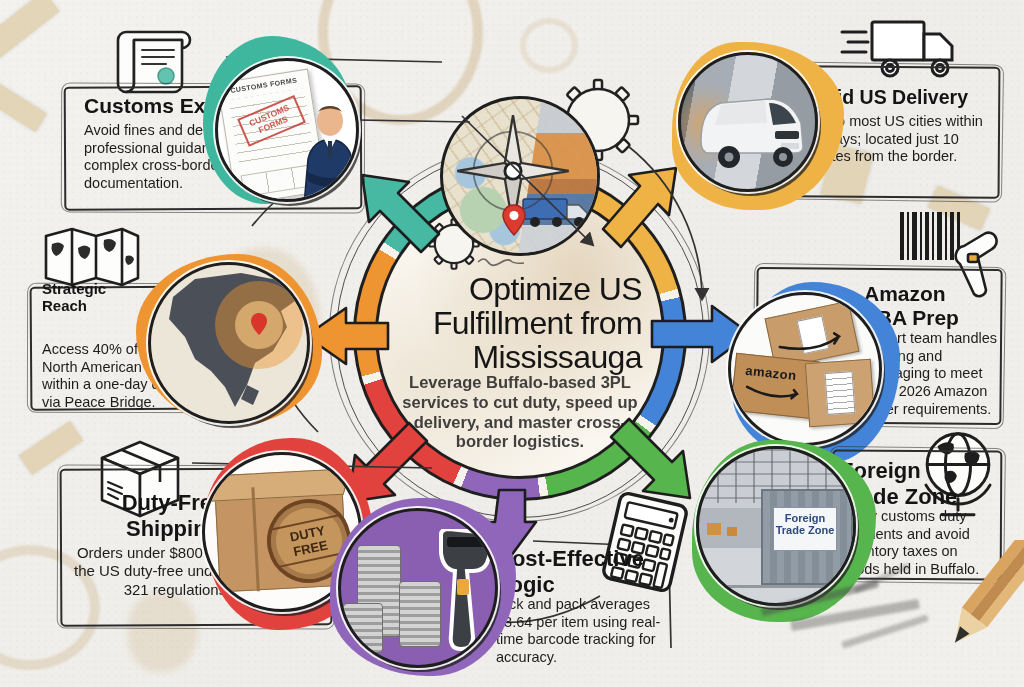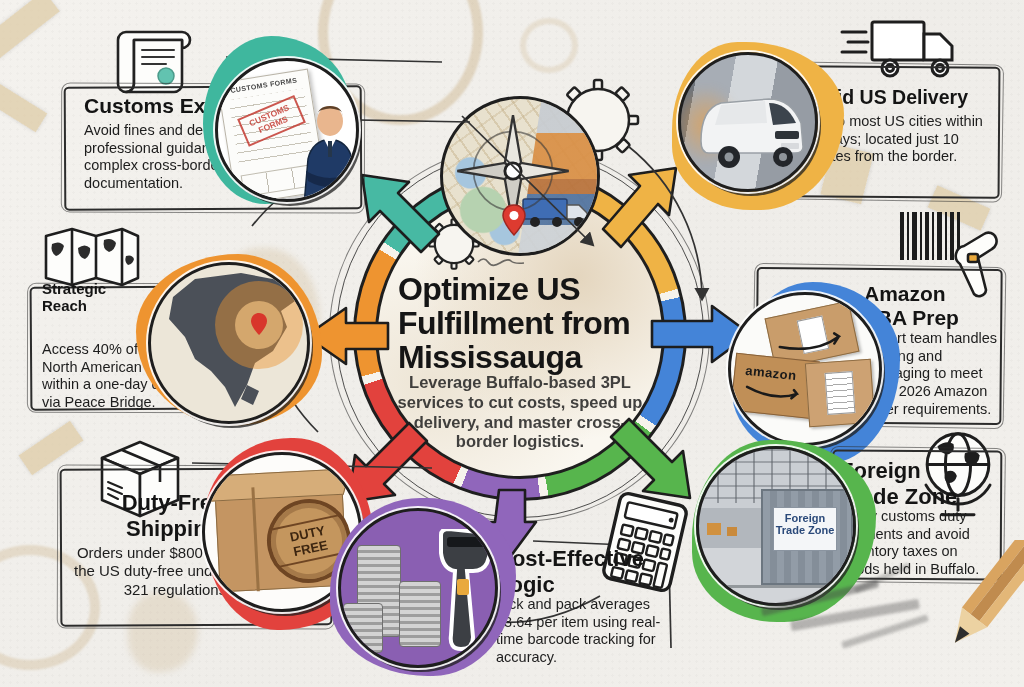--- a/index.html
+++ b/index.html
@@ -51,22 +51,22 @@
   }
   #hub-inner {
     left:375px; top:189px; width:290px; height:290px; border-radius:50%;
     border:3px solid #1f1f1f;
     background:
       radial-gradient(ellipse at 70% 30%, rgba(206,180,140,.5), rgba(206,180,140,0) 58%),
       radial-gradient(ellipse at 20% 68%, rgba(212,193,160,.35), transparent 52%),
       #faf7f0;
   }
   .sketch-circle { border-radius:50%; border:1.6px solid rgba(38,38,38,.8); }
-  #hub-title { left:398px; top:272px; width:244px; font-size:32px; text-align:left;
-    font-weight:bold; line-height:1.07; letter-spacing:-.6px; color:#151515; }
+  #hub-title { left:398px; top:272px; width:244px; font-size:32px; text-align:right;
+    font-weight:normal; line-height:1.07; letter-spacing:-.6px; color:#151515; }
   #hub-subtitle { left:390px; top:373px; width:260px; font-size:16.5px; text-align:center;
     color:#222; line-height:1.2; font-weight:bold; opacity:.85; }
 
   
   #compass-circle {
     left:440px; top:96px; width:160px; height:160px; border-radius:50%;
     border:3.5px solid #1e1e1e; overflow:hidden;
     background:
       radial-gradient(circle at 26% 72%, #b6d2b0 0 14%, transparent 15%),
       radial-gradient(circle at 18% 48%, #a6c6de 0 10%, transparent 11%),
@@ -115,21 +115,21 @@
   <div class="abs tape" style="left:826px;top:148px;width:42px;height:52px;transform:rotate(14deg);"></div>
   <div class="abs tape" style="left:20px;top:436px;width:62px;height:24px;transform:rotate(-34deg);"></div>
   <div class="abs tape blue" style="left:742px;top:428px;width:96px;height:30px;transform:rotate(-28deg);"></div>
   <div class="abs tape" style="left:930px;top:196px;width:58px;height:24px;transform:rotate(24deg);"></div>
 
   <div class="abs sketch-circle" style="left:336px;top:150px;width:368px;height:368px;"></div>
   <div class="abs sketch-circle" style="left:329px;top:145px;width:381px;height:377px;transform:rotate(3deg);opacity:.7;"></div>
   <div class="abs" id="hub-ring"></div>
   <div class="abs" id="hub-inner"></div>
   <div class="abs" id="hub-title">Optimize US Fulfillment from Mississauga</div>
-  <div class="abs" id="hub-subtitle">Leverage Buffalo-based 3PL services to cut costs, speed up delivery, and master cross-border logistics.</div>
+  <div class="abs" id="hub-subtitle">Leverage Buffalo-based 3PL services to cut duty, speed up delivery, and master cross-border logistics.</div>
 
   <svg class="abs" style="left:556px;top:78px;" width="84" height="84" viewBox="0 0 84 84">
     <g stroke="#222" stroke-width="2.5" fill="#f7f5f0">
       <g>
         <rect x="38" y="2" width="8" height="12" rx="2"></rect>
           <rect x="38" y="70" width="8" height="12" rx="2"></rect>
         <rect x="2" y="38" width="12" height="8" rx="2"></rect>
           <rect x="70" y="38" width="12" height="8" rx="2"></rect>
         <rect x="12" y="12" width="11" height="9" rx="2" transform="rotate(-45 17 16)"></rect>
         <rect x="61" y="12" width="11" height="9" rx="2" transform="rotate(45 67 16)"></rect>

